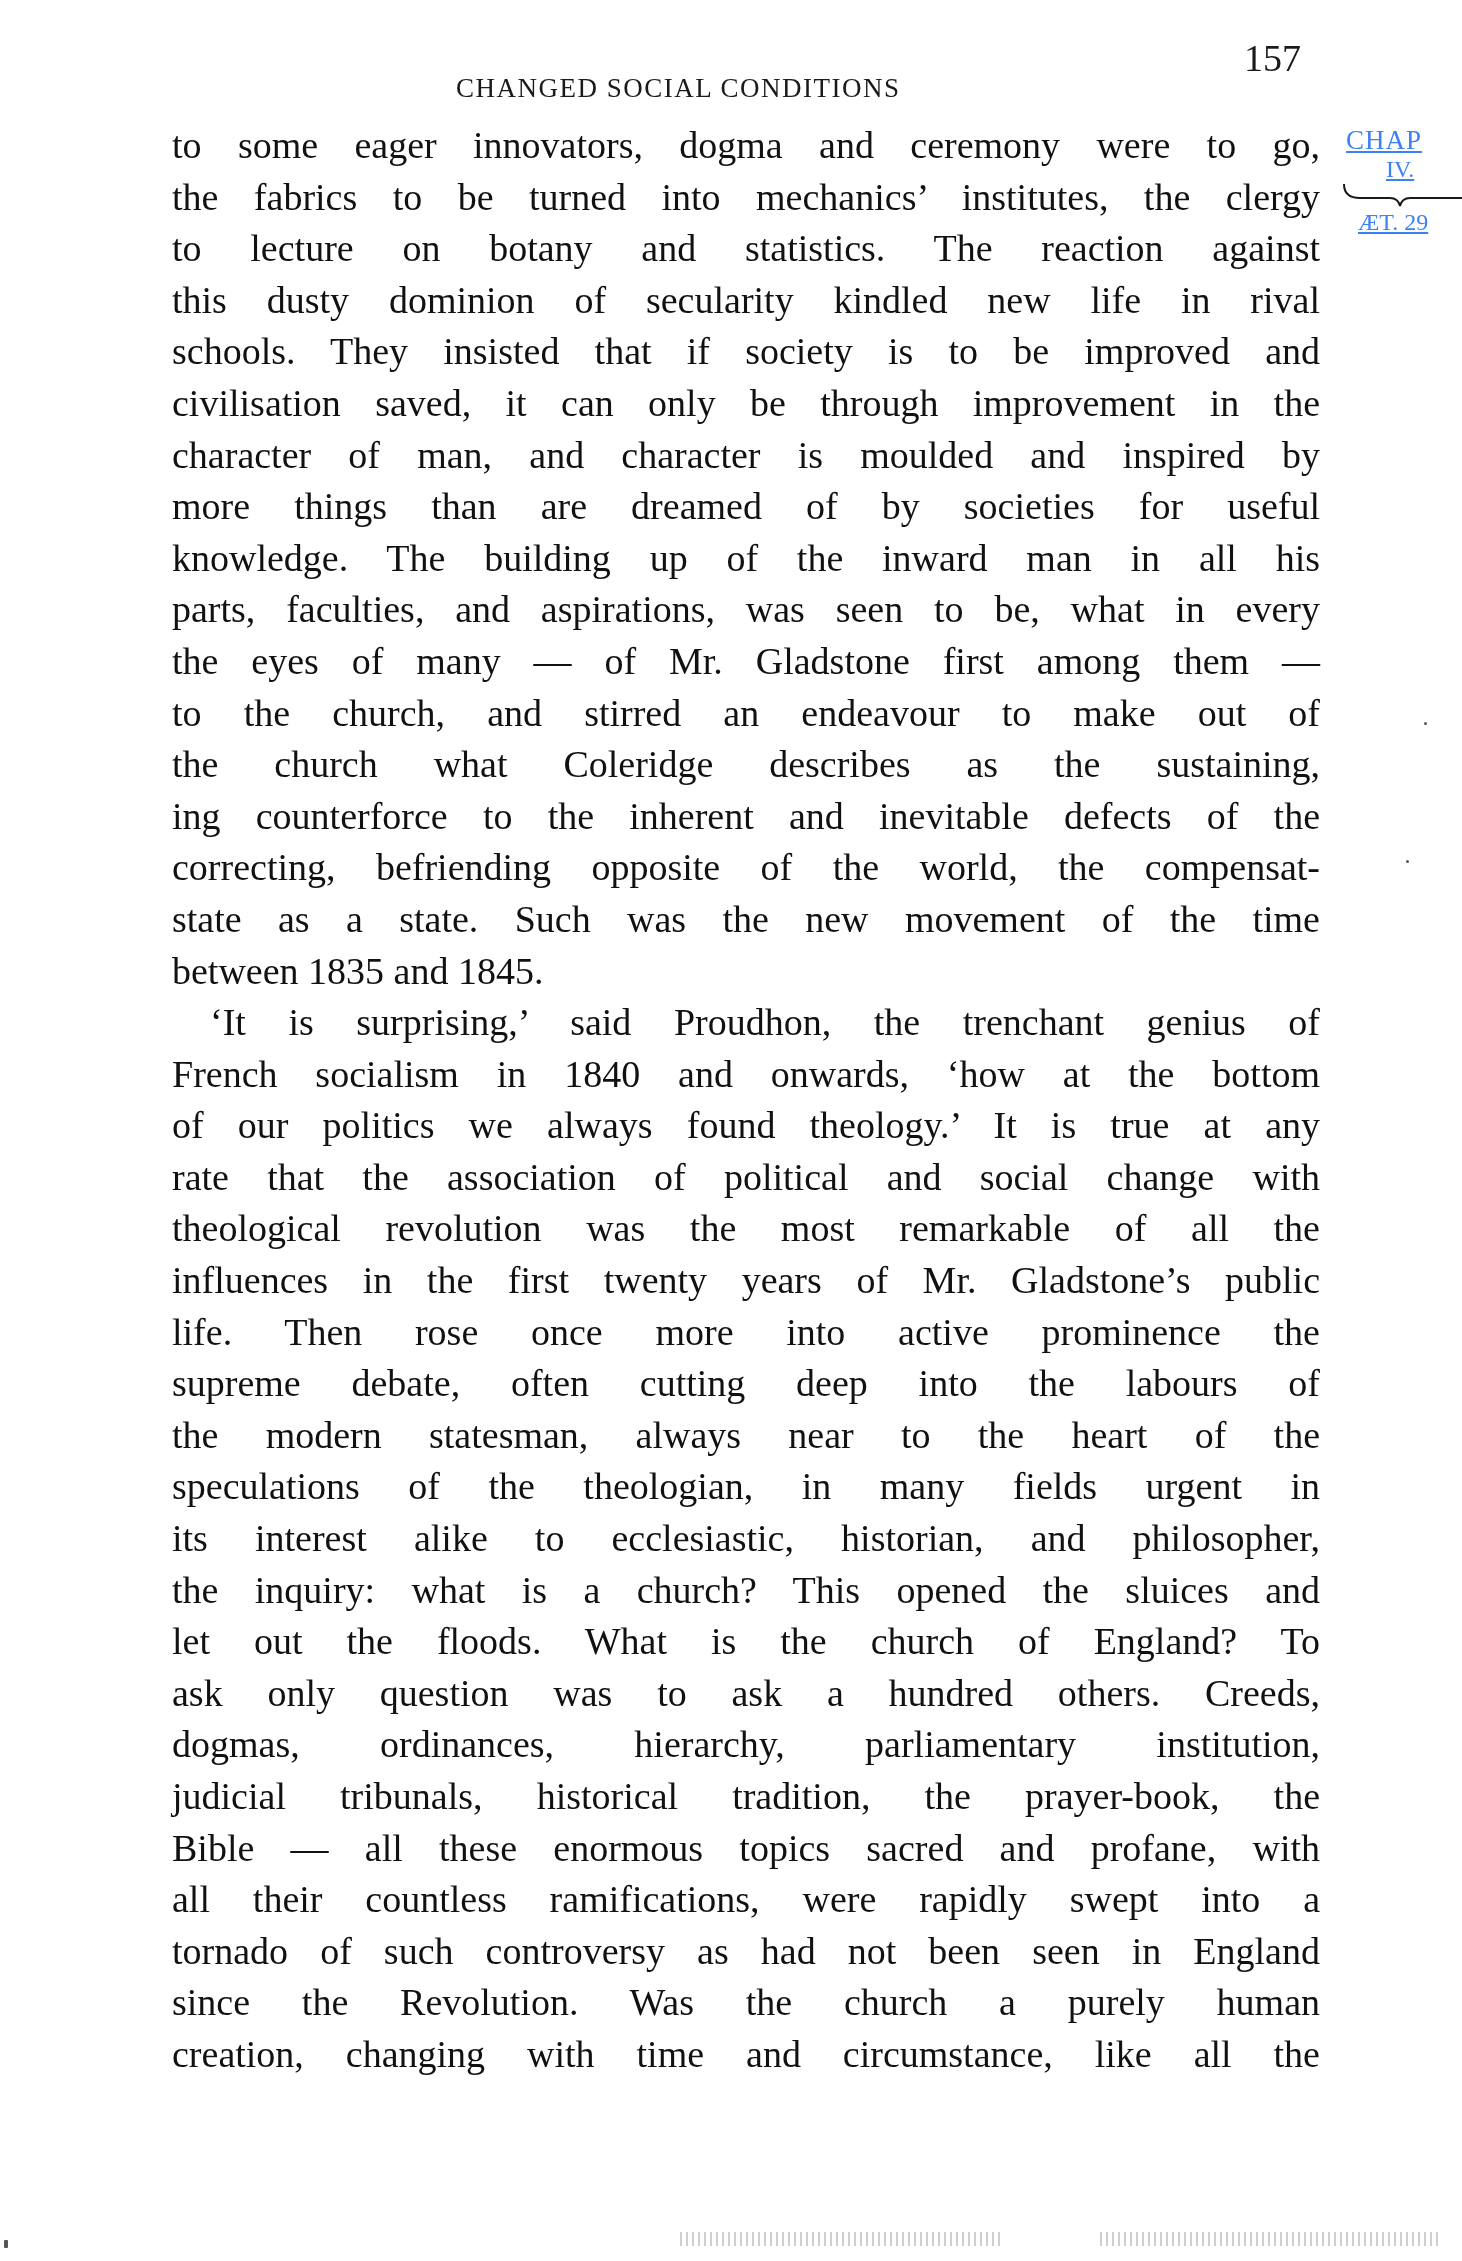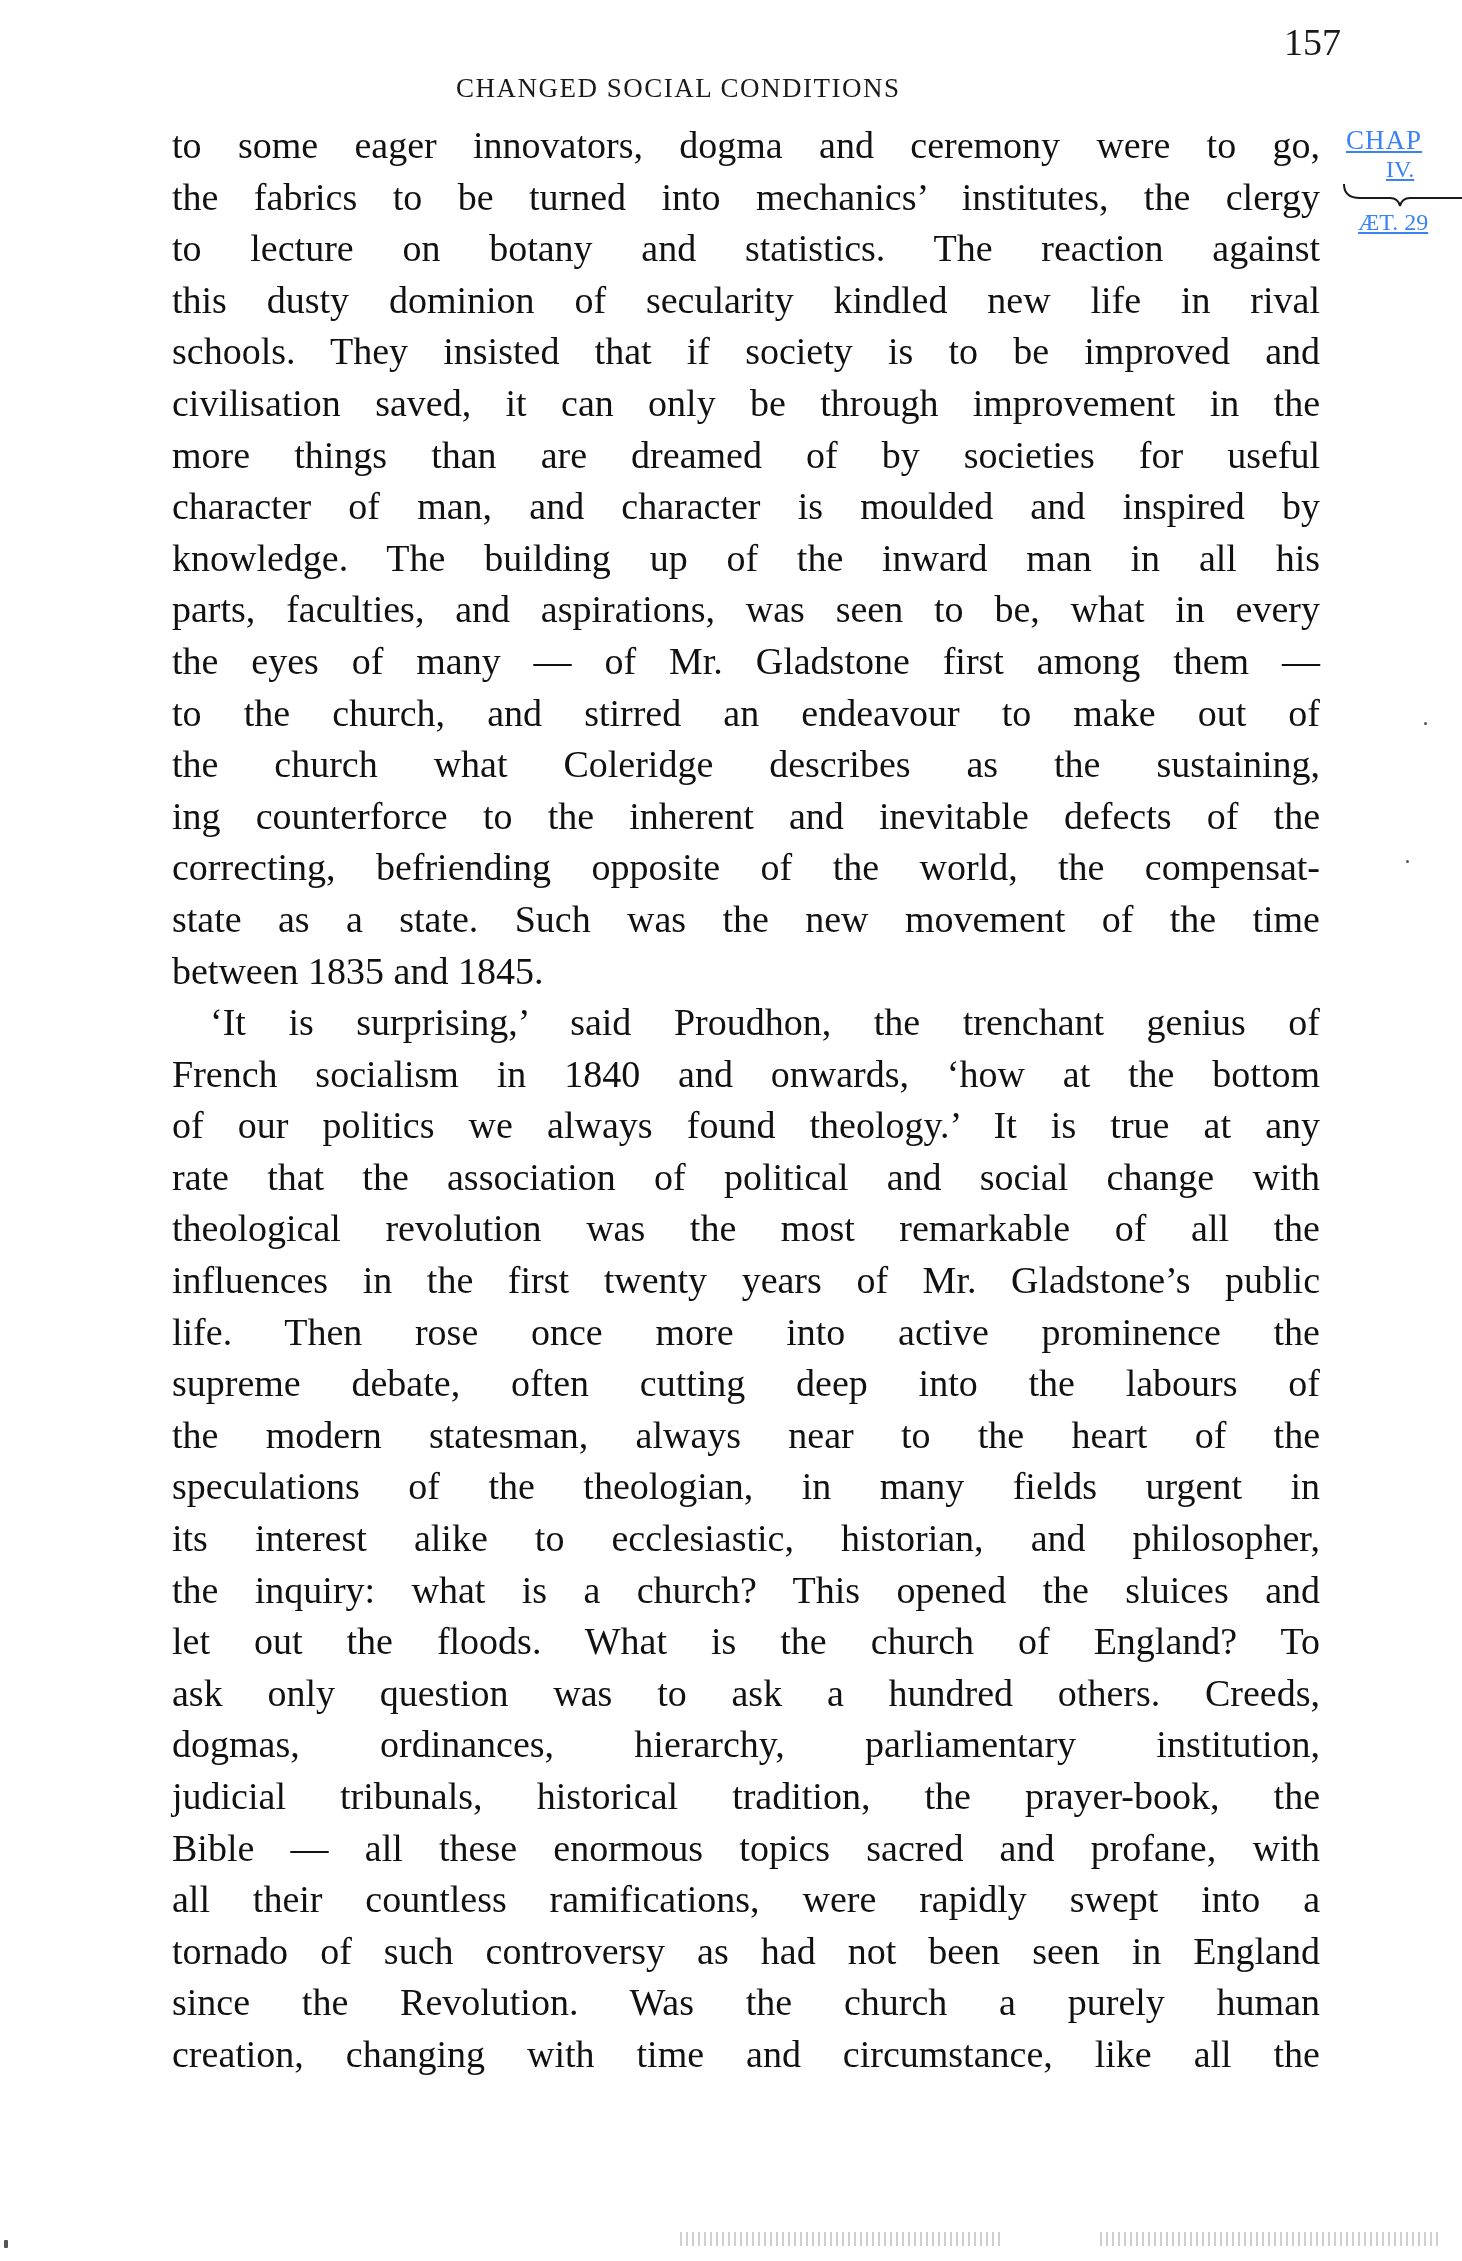--- a/index.html
+++ b/index.html
@@ -27,25 +27,24 @@
       font-family: "Liberation Serif", "DejaVu Serif", serif;
       font-size: 27px;
       letter-spacing: 1.5px;
       color: #1a1a1a;
       white-space: nowrap;
       margin-top: 29px;
     }
     .page-number {
       position: absolute;
       left: 1244px;
-      top: 20px;
+      top: 36px;
       font-family: "Liberation Serif", "DejaVu Serif", serif;
       font-size: 38px;
       color: #1a1a1a;
-      margin-left: 40px;
     }
     .body-text {
       position: absolute;
       left: 172px;
       top: 120px;
       width: 1148px;
     }
     .line {
       display: block;
       height: 51.6px;
@@ -137,22 +136,22 @@
     <div class="margin-age">ÆT. 29</div>
   </div>
 
   <div class="body-text">
     <span class="line">to some eager innovators, dogma and ceremony were to go,</span>
     <span class="line">the fabrics to be turned into mechanics’ institutes, the clergy</span>
     <span class="line">to lecture on botany and statistics. The reaction against</span>
     <span class="line">this dusty dominion of secularity kindled new life in rival</span>
     <span class="line">schools. They insisted that if society is to be improved and</span>
     <span class="line">civilisation saved, it can only be through improvement in the</span>
+    <span class="line">character of man, and character is moulded and inspired by</span>
     <span class="line">more things than are dreamed of by societies for useful</span>
-    <span class="line">character of man, and character is moulded and inspired by</span>
     <span class="line">knowledge. The building up of the inward man in all his</span>
     <span class="line">parts, faculties, and aspirations, was seen to be, what in every</span>
     <span class="line">the eyes of many — of Mr. Gladstone first among them —</span>
     <span class="line">to the church, and stirred an endeavour to make out of</span>
     <span class="line">the church what Coleridge describes as the sustaining,</span>
     <span class="line">ing counterforce to the inherent and inevitable defects of the</span>
     <span class="line">correcting, befriending opposite of the world, the compensat-</span>
     <span class="line">state as a state. Such was the new movement of the time</span>
     <span class="line last">between 1835 and 1845.</span>
     <span class="line indent">‘It is surprising,’ said Proudhon, the trenchant genius of</span>

